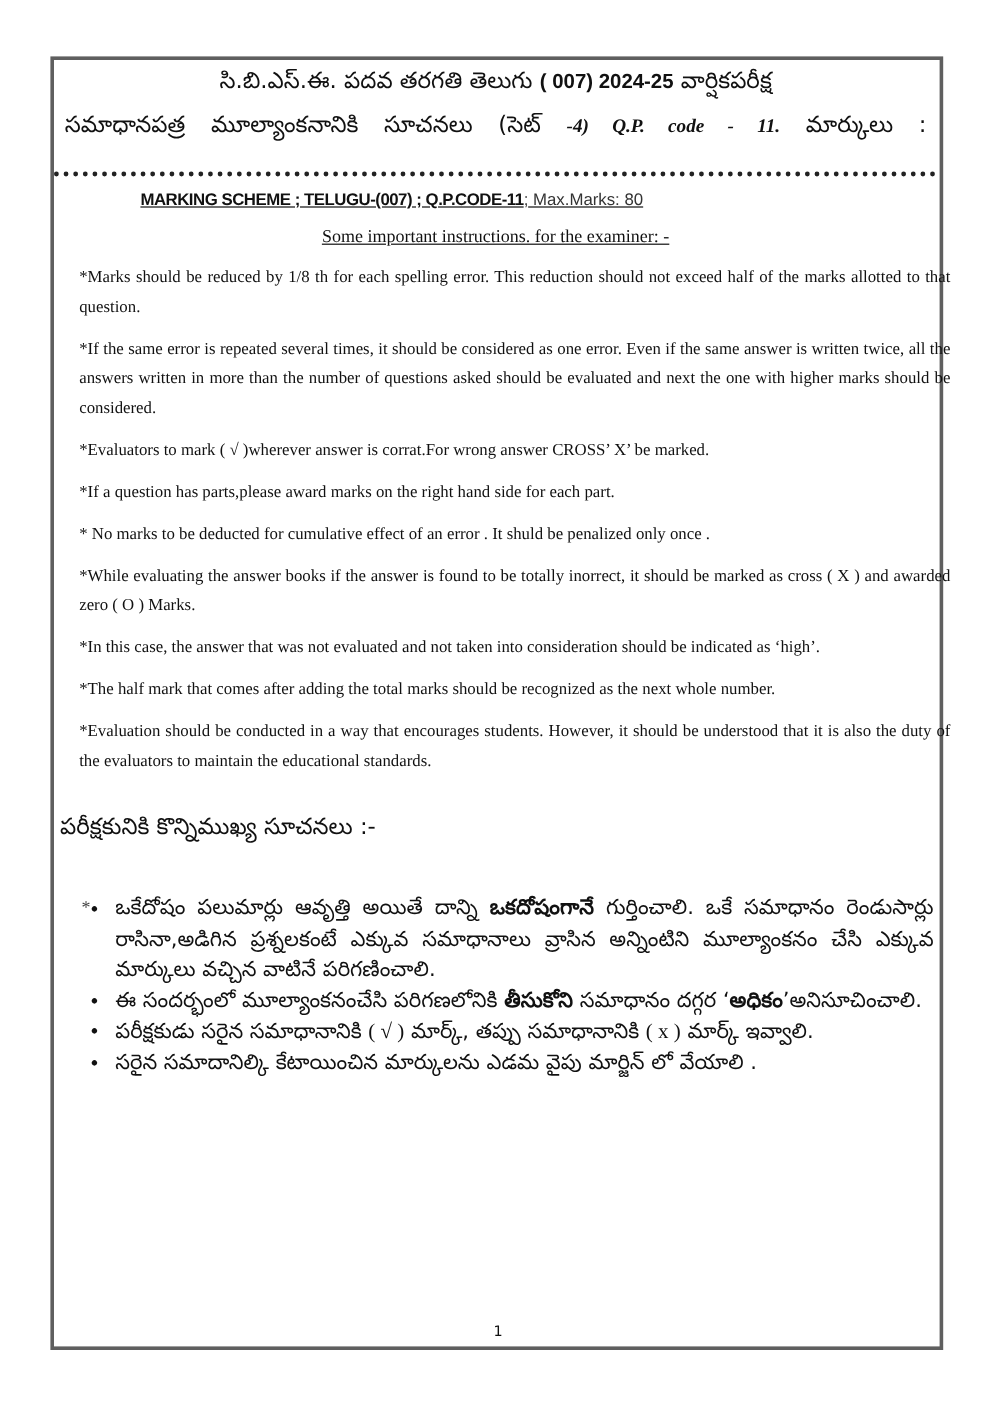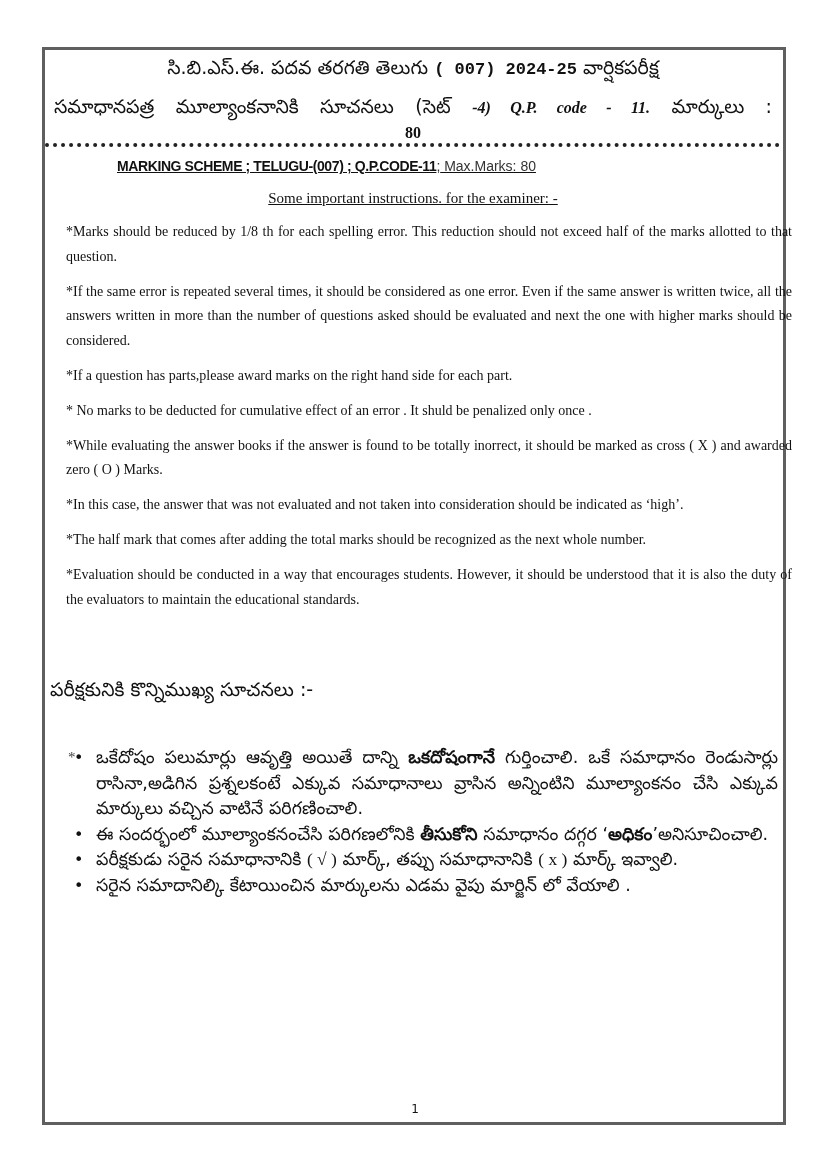--- a/index.html
+++ b/index.html
@@ -32,21 +32,21 @@
       text-align: center;
     }
     .header .line1 {
       font-family: "DejaVu Sans", sans-serif;
       font-size: 19px;
       line-height: 30px;
       font-weight: normal;
       margin-top: 2px;
     }
     .header .line1 .num {
-      font-family: Liberation Mono, monospace;
+      font-family: Liberation Sans, sans-serif;
       font-weight: bold;
       font-size: 17px;
     }
     .header .line2 {
       font-family: "DejaVu Sans", sans-serif;
       font-size: 19px;
       line-height: 30px;
       margin-top: 6px;
       text-align: justify;
       text-align-last: justify;
@@ -177,34 +177,34 @@
   <div class="line1">
     <span>సి.బి.ఎస్.ఈ. పదవ తరగతి తెలుగు</span>
     <span class="num">( 007) 2024-25</span>
     <span>వార్షికపరీక్ష</span>
   </div>
   <div class="line2">
     <span>సమాధానపత్ర మూల్యాంకనానికి సూచనలు (సెట్</span>
     <span class="num">-4) Q.P. code - 11.</span>
     <span>మార్కులు :</span>
   </div>
-  <div class="line3">80</div>
 </div>
 
 <div class="dotted-rule"></div>
 
 <div class="scheme-line">
   <span class="bold">MARKING SCHEME ; TELUGU-(007) ; Q.P.CODE-11</span><span class="light">;</span><span class="light"> Max.Marks: 80</span>
 </div>
 
 <div class="instr-heading">Some important instructions.  for the examiner: -</div>
 
 <div class="en-instructions">
   <p>*Marks should be reduced by 1/8 th for each spelling error. This reduction should not exceed half of the marks allotted to that question.</p>
   <p>*If the same error is repeated several times, it should be considered as one error. Even if the same answer is written twice, all the answers written in more than the number of questions asked should be evaluated and next the one with higher marks should be considered.</p>
+  <p>*Evaluators to mark ( √  )wherever answer is corrat.For wrong answer CROSS’ X’ be marked.</p>
   <p>*If a question has parts,please award marks on the right hand side for each part.</p>
   <p>* No marks to be deducted for cumulative effect of an error . It shuld be penalized only once .</p>
   <p>*While evaluating the answer books if the answer is found to be totally inorrect, it should be marked as cross (  X ) and awarded zero ( O ) Marks.</p>
   <p>*In this case, the answer that was not evaluated and not taken into consideration should be indicated as ‘high’.</p>
   <p>*The half mark that comes after adding the total marks should be recognized as the next whole number.</p>
   <p>*Evaluation should be conducted in a way that encourages students. However, it should be understood that it is also the duty of the evaluators to maintain the educational standards.</p>
 </div>
 
 <div class="te-heading">పరీక్షకునికి కొన్నిముఖ్య సూచనలు :-</div>
 

